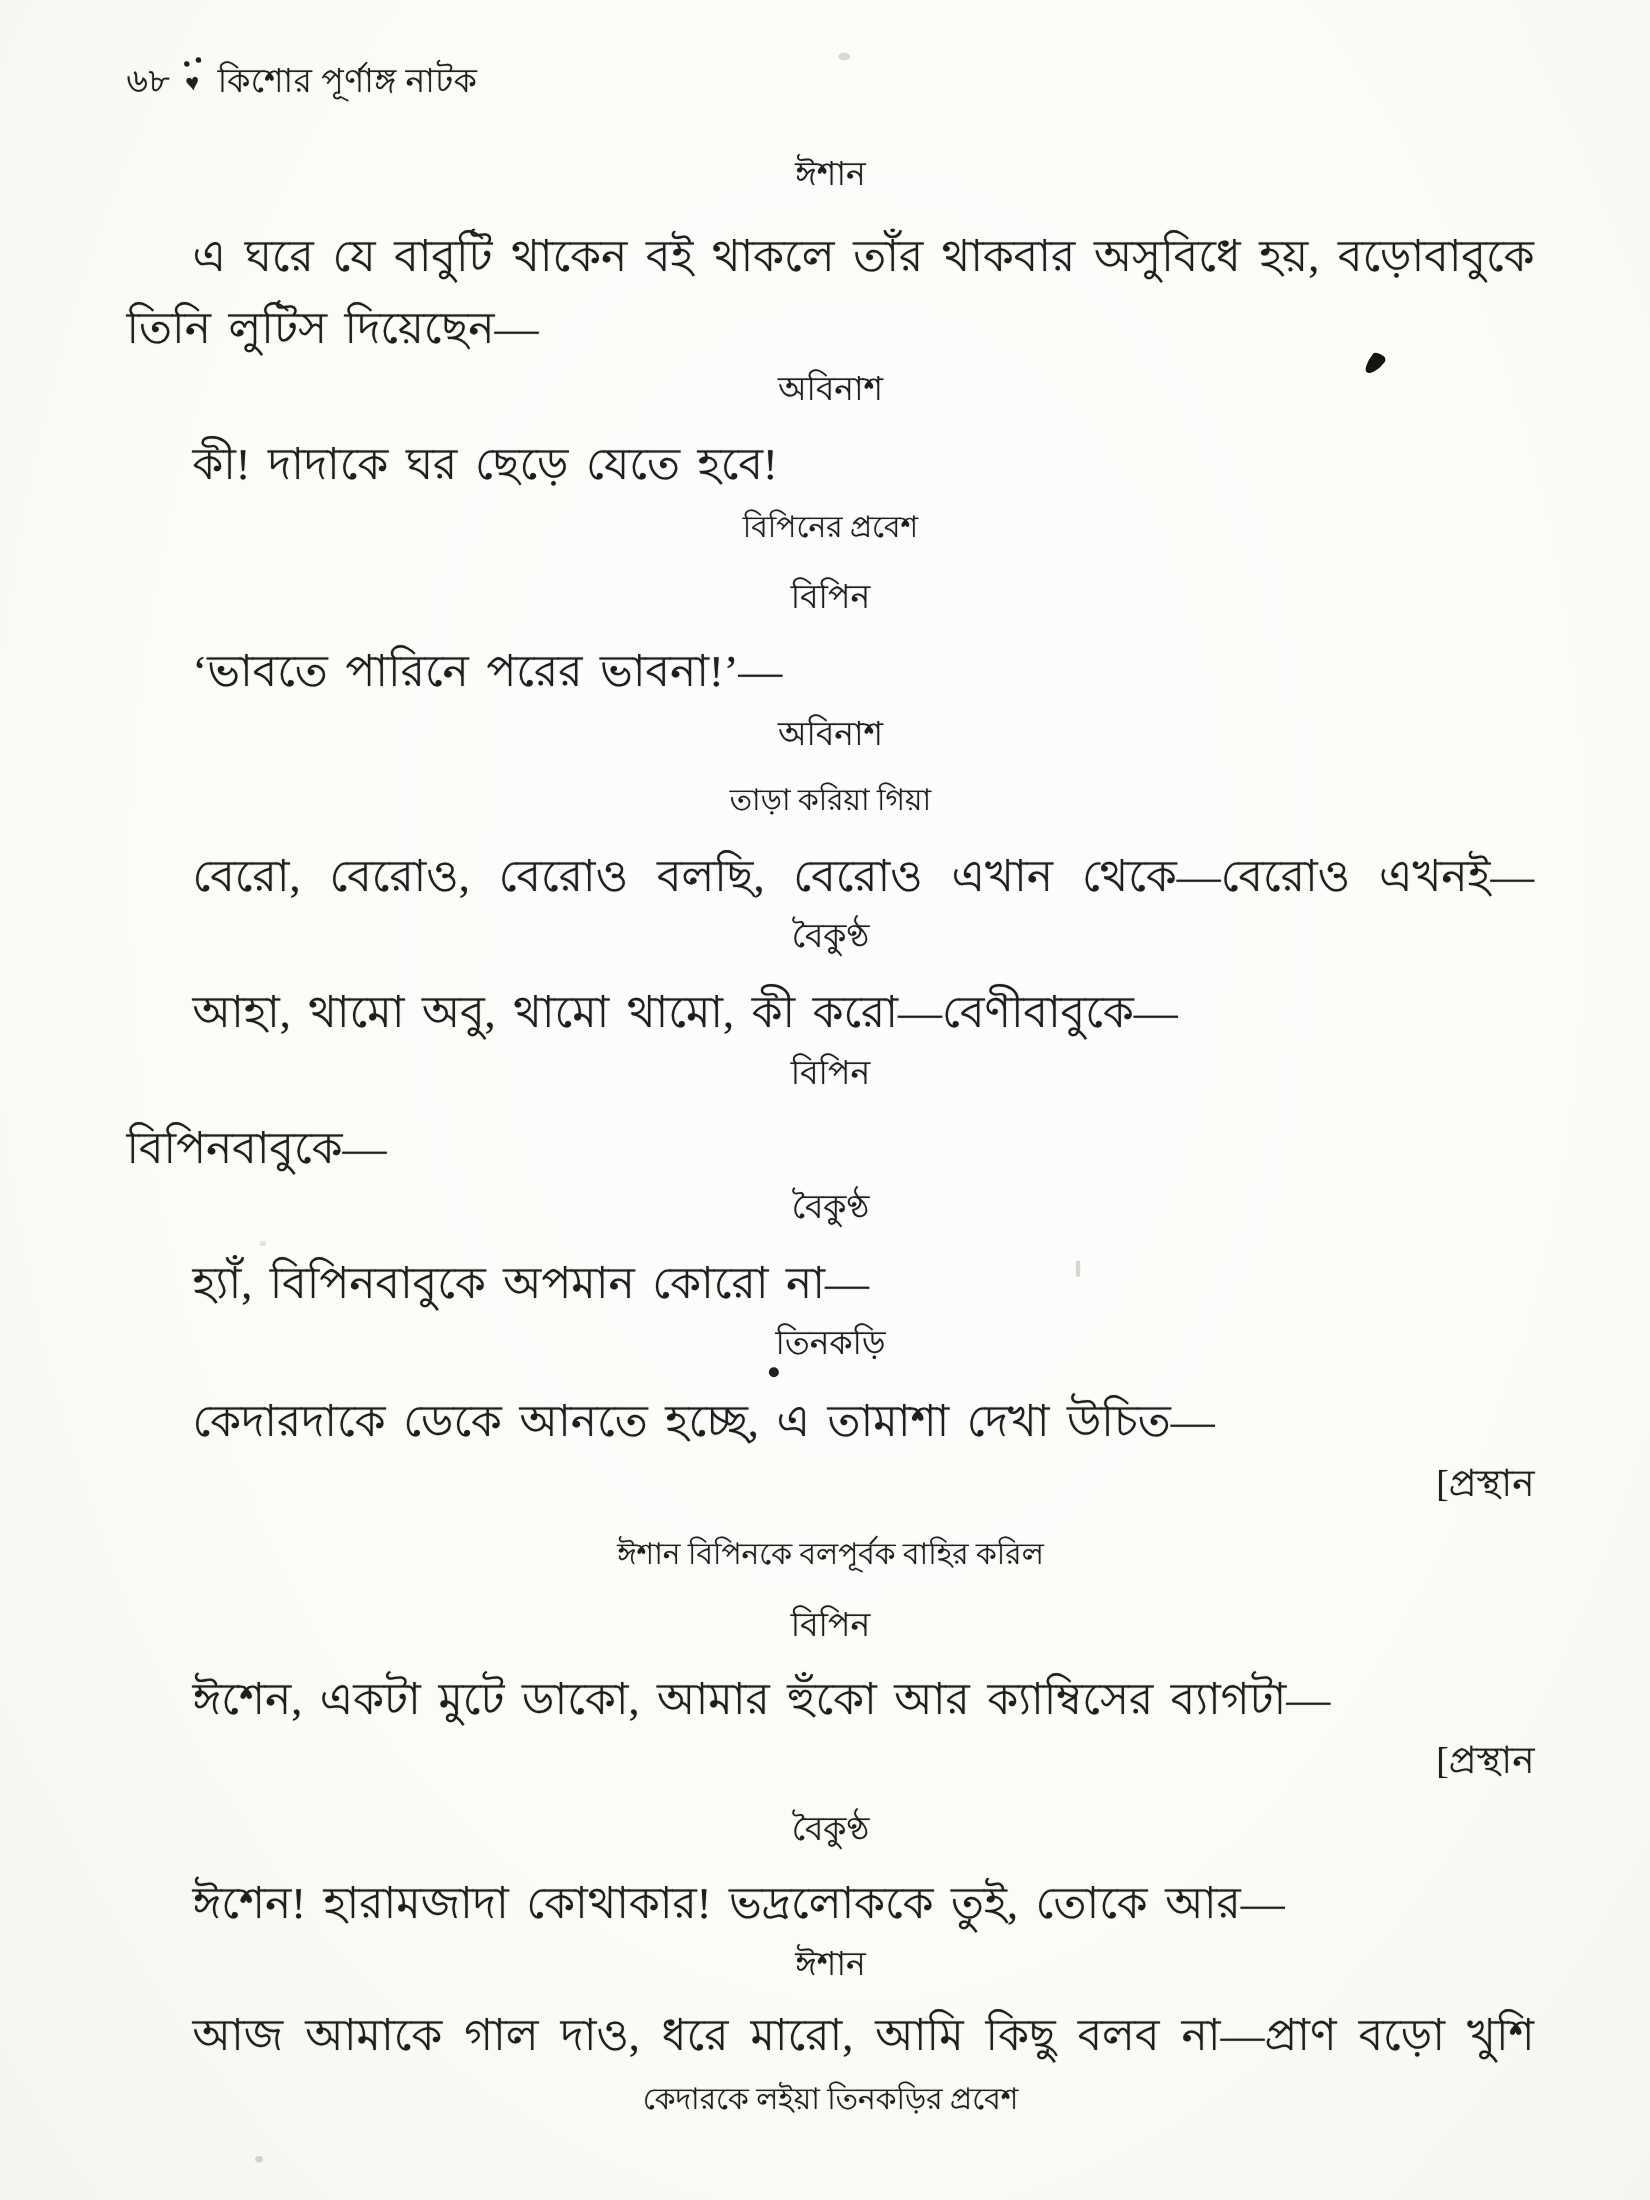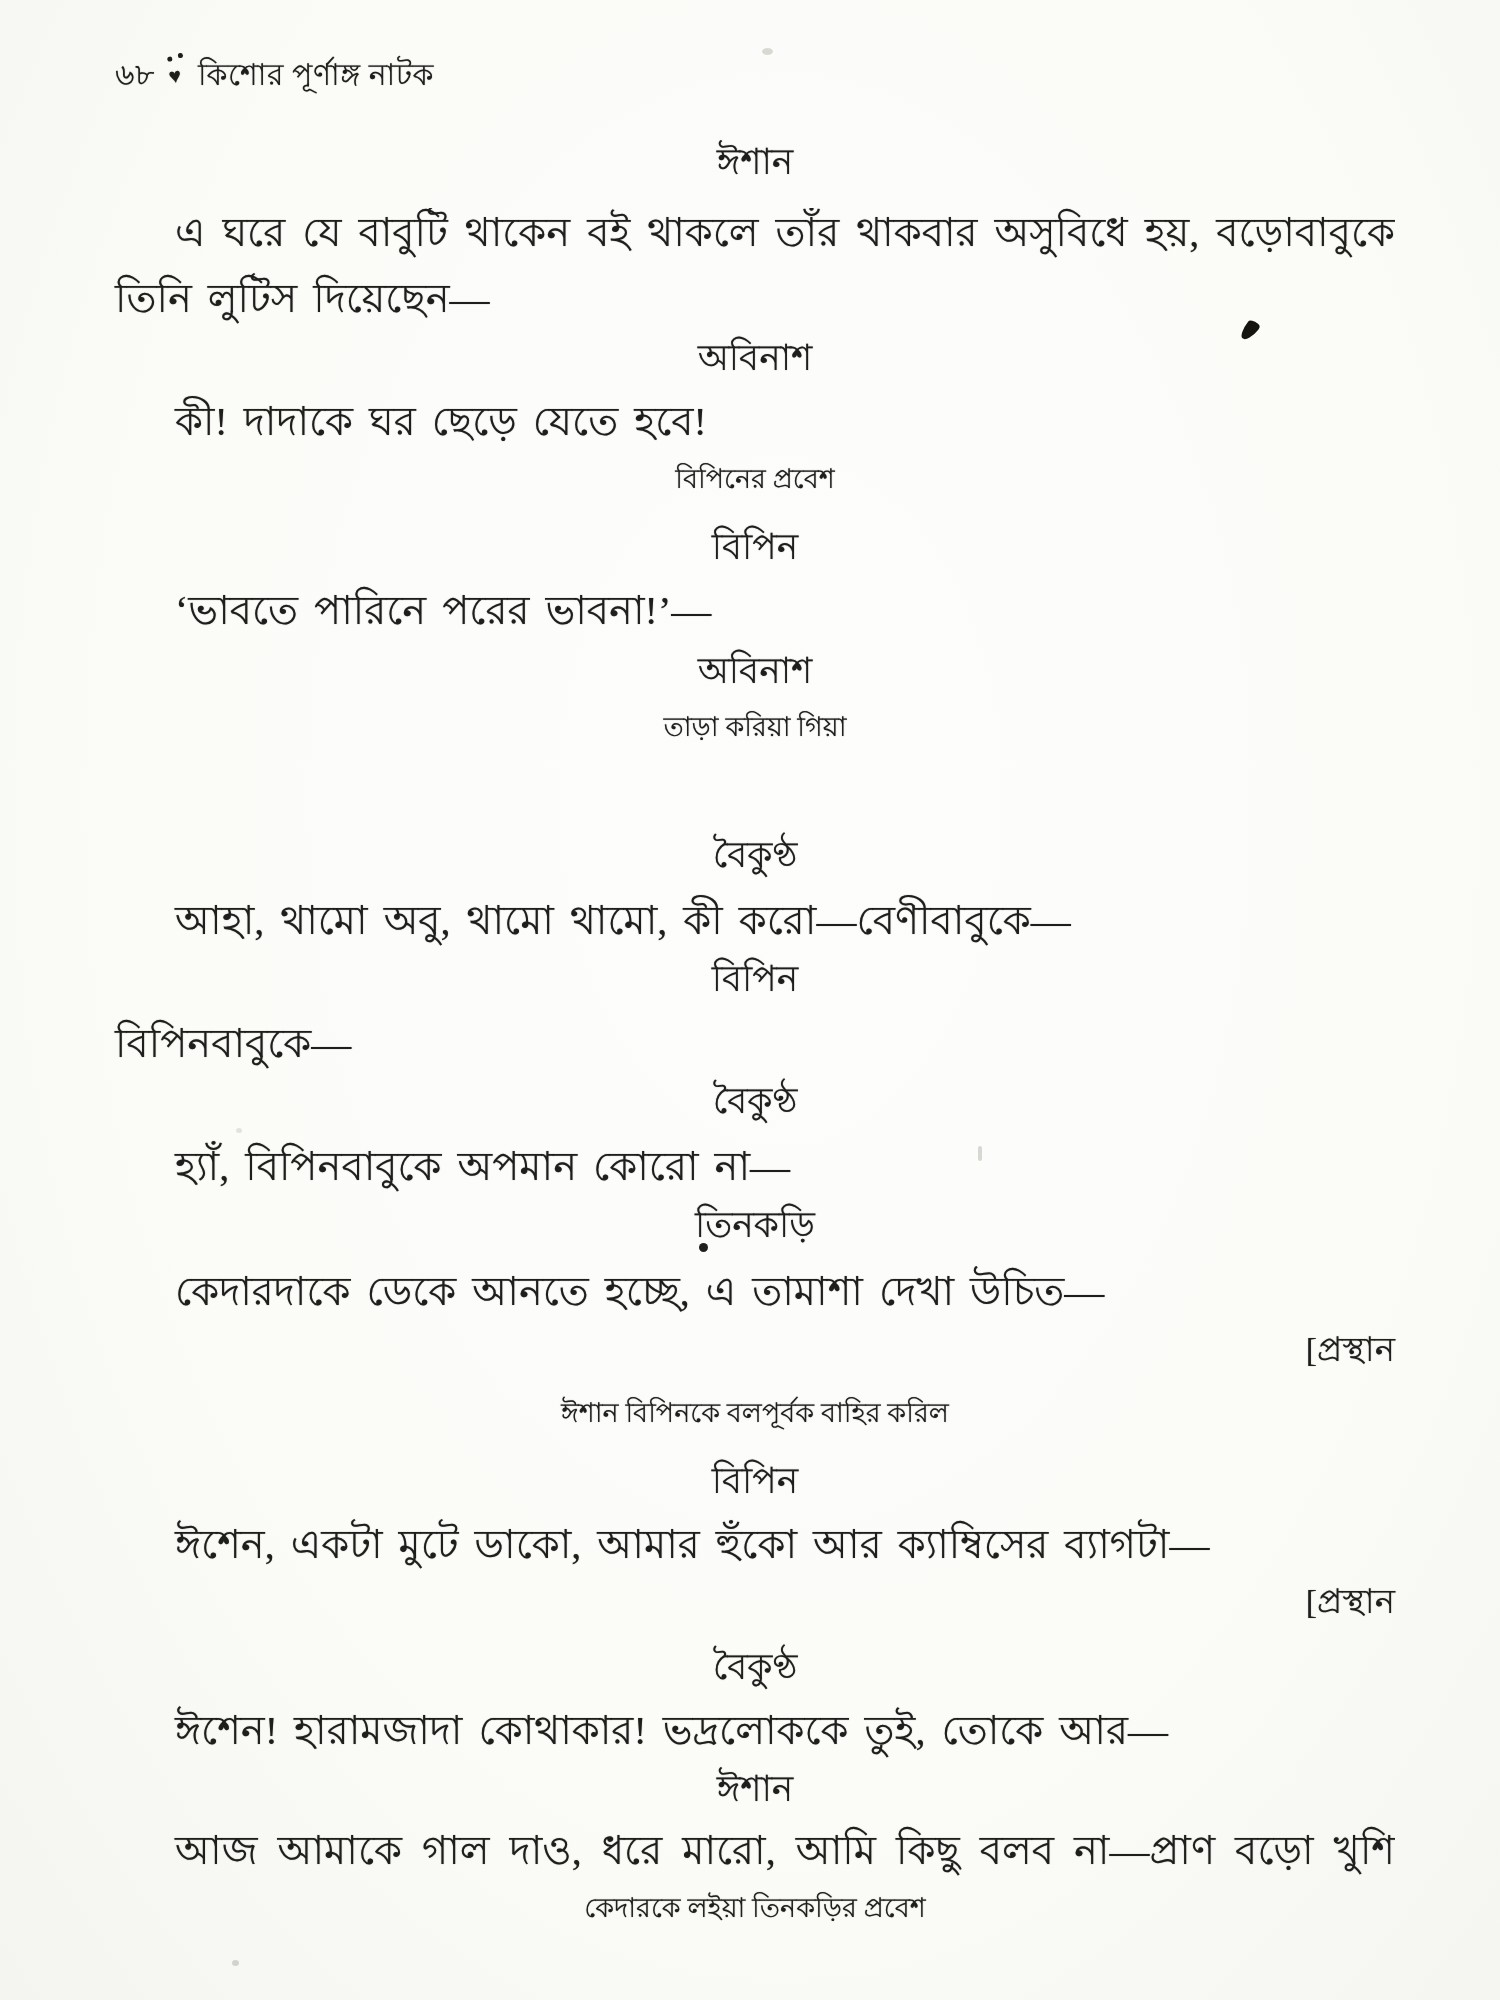--- a/index.html
+++ b/index.html
@@ -13,21 +13,21 @@
     color:#1f1e1c;
   }
   .line {
     position:absolute;
     left:115px; width:1280px;
     line-height:1.25;
     white-space:nowrap;
     text-shadow:0 0 1px rgba(25,25,25,.55);
   }
   .header   { font-size:30px; letter-spacing:.5px; }
-  .speaker  { font-size:36px; text-align:center; white-space:nowrap; }
+  .speaker  { font-size:30px; text-align:center; white-space:nowrap; }
   .stage    { font-size:27px; text-align:center; white-space:nowrap; }
   .exit     { font-size:34px; text-align:right; white-space:nowrap; }
   .dialogue { font-size:40px; word-spacing:6px; }
   .indent   { text-indent:60px; }
   .full     { white-space:normal; text-align:justify; text-align-last:justify; max-height:52px; overflow:hidden; }
   .ornament {
     display:inline-block; position:relative;
     font-size:21px; margin:0 16px 0 14px;
     transform:rotate(-8deg) translateY(-2px);
   }
@@ -60,20 +60,21 @@
   <div class="line speaker" style="top:140px">ঈশান</div>
   <div class="line dialogue indent full" style="top:208px">এ ঘরে যে বাবুটি থাকেন বই থাকলে তাঁর থাকবার অসুবিধে হয়, বড়োবাবুকে</div>
   <div class="line dialogue" style="top:274px">তিনি লুটিস দিয়েছেন—</div>
   <div class="line speaker" style="top:336px">অবিনাশ</div>
   <div class="line dialogue indent" style="top:397px">কী! দাদাকে ঘর ছেড়ে যেতে হবে!</div>
   <div class="line stage" style="top:463px">বিপিনের প্রবেশ</div>
   <div class="line speaker" style="top:525px">বিপিন</div>
   <div class="line dialogue indent" style="top:586px">‘ভাবতে পারিনে পরের ভাবনা!’—</div>
   <div class="line speaker" style="top:649px">অবিনাশ</div>
   <div class="line stage" style="top:711px">তাড়া করিয়া গিয়া</div>
+  <div class="line dialogue indent full" style="top:772px">বেরো, বেরোও, বেরোও বলছি, বেরোও এখান থেকে—বেরোও এখনই—</div>
   <div class="line speaker" style="top:833px">বৈকুণ্ঠ</div>
   <div class="line dialogue indent" style="top:896px">আহা, থামো অবু, থামো থামো, কী করো—বেণীবাবুকে—</div>
   <div class="line speaker" style="top:957px">বিপিন</div>
   <div class="line dialogue" style="top:1019px">বিপিনবাবুকে—</div>
   <div class="line speaker" style="top:1079px">বৈকুণ্ঠ</div>
   <div class="line dialogue indent" style="top:1142px">হ্যাঁ, বিপিনবাবুকে অপমান কোরো না—</div>
   <div class="line speaker" style="top:1203px">তিনকড়ি</div>
   <div class="line dialogue indent" style="top:1267px">কেদারদাকে ডেকে আনতে হচ্ছে, এ তামাশা দেখা উচিত—</div>
   <div class="line exit" style="top:1329px">[প্রস্থান</div>
   <div class="line stage" style="top:1397px">ঈশান বিপিনকে বলপূর্বক বাহির করিল</div>

